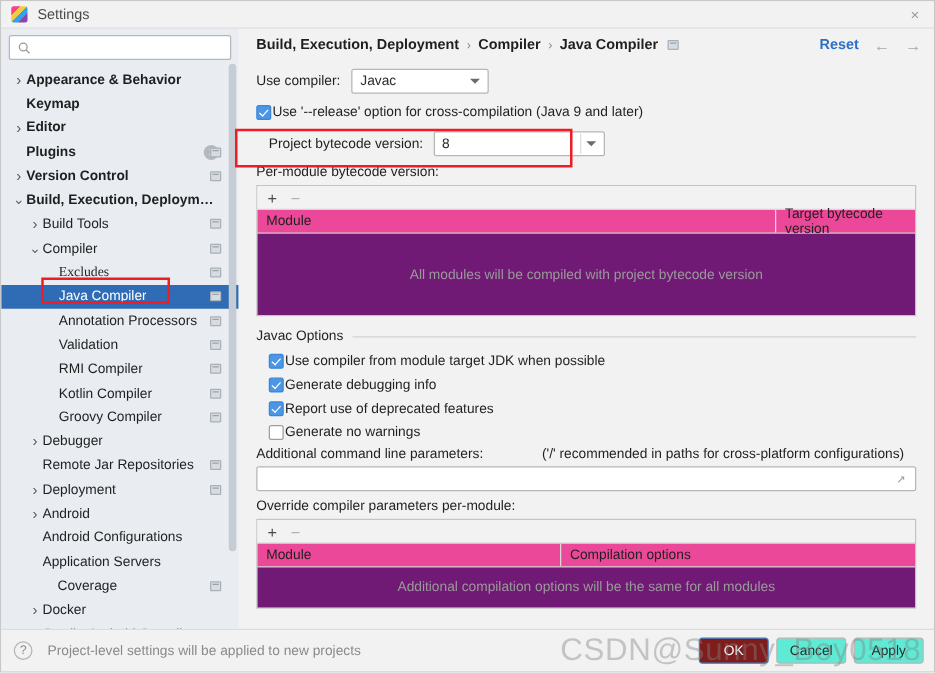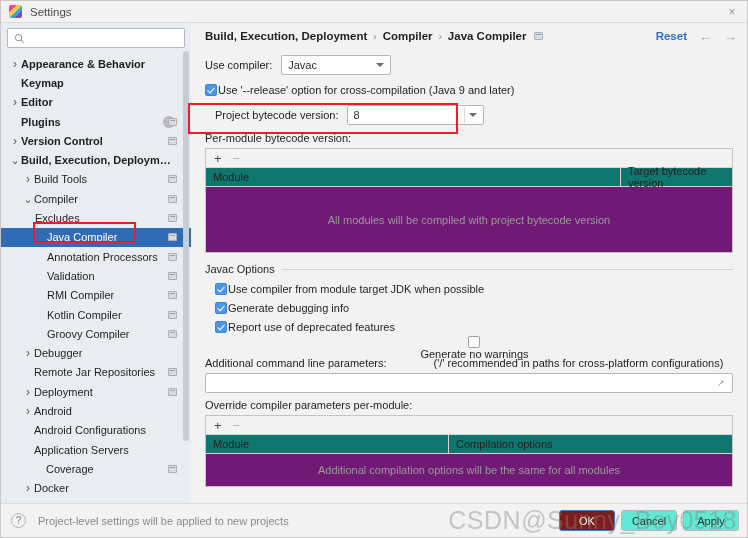--- a/index.html
+++ b/index.html
@@ -204,21 +204,21 @@
   }
   .tbl-toolbar {
     height: 19px; background: #f2f2f2;
     border-bottom: 1px solid #d4d4d4;
     display: flex; align-items: center;
     padding-left: 8px; gap: 11px;
   }
   .tb-btn { font-size: 13px; color: #4a4a4a; cursor: pointer; line-height: 1; }
   .tb-btn.dim { color: #b0b0b0; }
   .tbl-head {
-    height: 19px; background: #0f766e;
+    height: 19px; background: #ec4899;
     border-bottom: 1px solid #d4d4d4;
     display: flex; align-items: center;
   }
   .th {
     font-size: 11px; color: #1f1f1f;
     padding-left: 7px; height: 100%;
     display: flex; align-items: center;
   }
   .th.sep { border-left: 1px solid #d8d8d8; }
   .tbl-body {
@@ -348,21 +348,21 @@
         <div class="tree-row" style="padding-left: 21px;">
           <span class="arrow" style="font-size: 12px;">›</span>
           <span class="tree-label">Build Tools</span>
           <span class="cfg-icon"></span>
         </div>
         <div class="tree-row" style="padding-left: 21px;">
           <span class="arrow" style="font-size: 11px; line-height: 4px;">⌄</span>
           <span class="tree-label">Compiler</span>
           <span class="cfg-icon"></span>
         </div>
-        <div class="tree-row" style="padding-left: 22px;">
+        <div class="tree-row" style="padding-left: 34px; font-family: Liberation Serif, serif;">
           <span class="arrow none" style="font-size: 12px;">›</span>
           <span class="tree-label">Excludes</span>
           <span class="cfg-icon"></span>
         </div>
         <div class="tree-row selected" style="padding-left: 34px;">
           <span class="arrow none" style="font-size: 12px; color: rgb(255, 255, 255);">›</span>
           <span class="tree-label">Java Compiler</span>
           <span class="cfg-icon"></span>
         </div>
         <div class="tree-row" style="padding-left: 34px;">
@@ -501,21 +501,21 @@
           <span class="cb-label">Use compiler from module target JDK when possible</span>
         </div>
         <div class="row" style="height:19px;">
           <span class="cb on"></span>
           <span class="cb-label">Generate debugging info</span>
         </div>
         <div class="row" style="height:19px;">
           <span class="cb on"></span>
           <span class="cb-label">Report use of deprecated features</span>
         </div>
-        <div class="row" style="height:19px;flex-direction:column;">
+        <div class="row" style="height:19px;">
           <span class="cb"></span>
           <span class="cb-label">Generate no warnings</span>
         </div>
       </div>
 
       <div class="row" style="margin-top:2px;">
         <span class="lbl">Additional command line parameters:</span>
         <span class="lbl" style="margin-left:47px;">('/' recommended in paths for cross-platform configurations)</span>
       </div>
       <div class="txtfield" style="margin-top:4px;">

